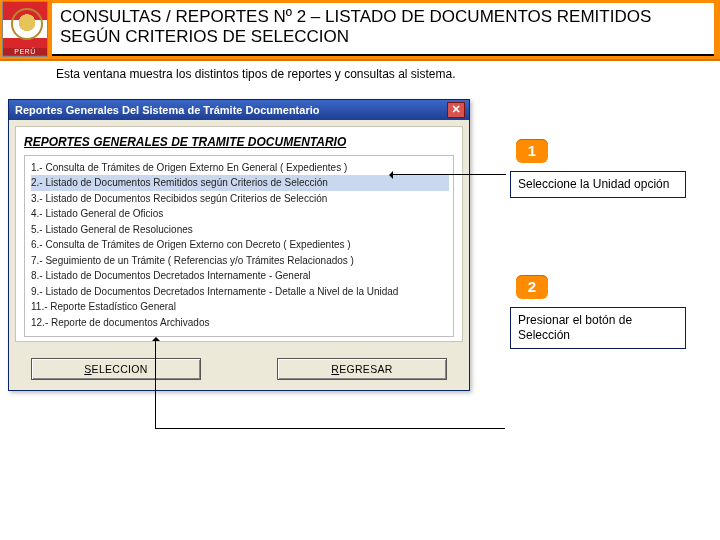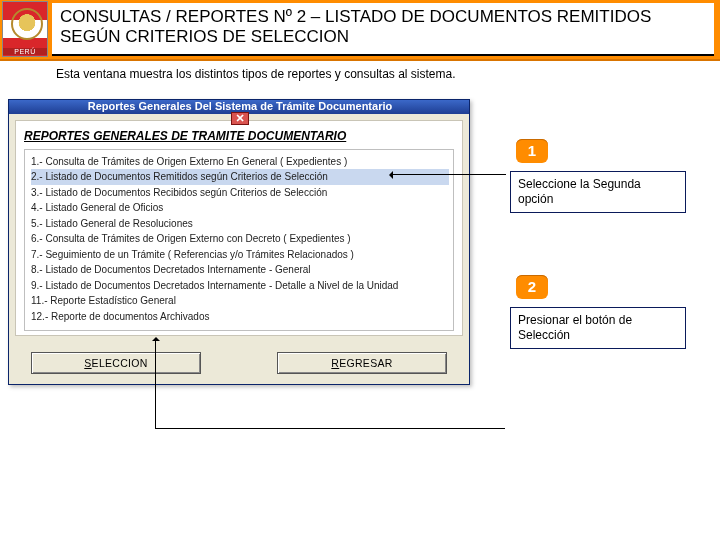--- a/index.html
+++ b/index.html
@@ -59,26 +59,26 @@
   .dialog{
     position:absolute;
     left:8px; top:0;
     width:462px;
     border:1px solid #0a246a;
     box-shadow: 2px 2px 4px rgba(0,0,0,.25);
     background:#ece9d8;
     filter: blur(.35px);
   }
   .titlebar{
-    height:14px;
+    height:20px;
     background: linear-gradient(#3b68c8,#1e3e93);
     color:#fff;
     display:flex; align-items:center; justify-content:space-between;
     padding:0 4px 0 6px;
-    font-size:11px; font-weight:700;flex-direction:column;
+    font-size:11px; font-weight:700;
   }
   .closebtn{
     width:18px; height:16px;
     background:#d9534f;
     border:1px solid #7a1210;
     display:flex; align-items:center; justify-content:center;
     color:#fff; font-size:11px; line-height:1;
   }
   .dlg-body{
     background:#fff;
@@ -212,20 +212,20 @@
         <span><span class="ul">R</span><span>EGRESAR</span></span>
       </div>
     </div>
   </div>
 
   <div class="arrow arrow1"></div>
   <div class="arrow2"></div>
 
   <div class="callout c1">
     <div class="badge">1</div>
-    <div class="callout-box">Seleccione la Segunda opción</div>
+    <div class="callout-box">Seleccione la Unidad opción</div>
   </div>
   <div class="callout c2">
     <div class="badge">2</div>
     <div class="callout-box">Presionar el botón de Selección</div>
   </div>
 
 </div>
 
 </body></html>

